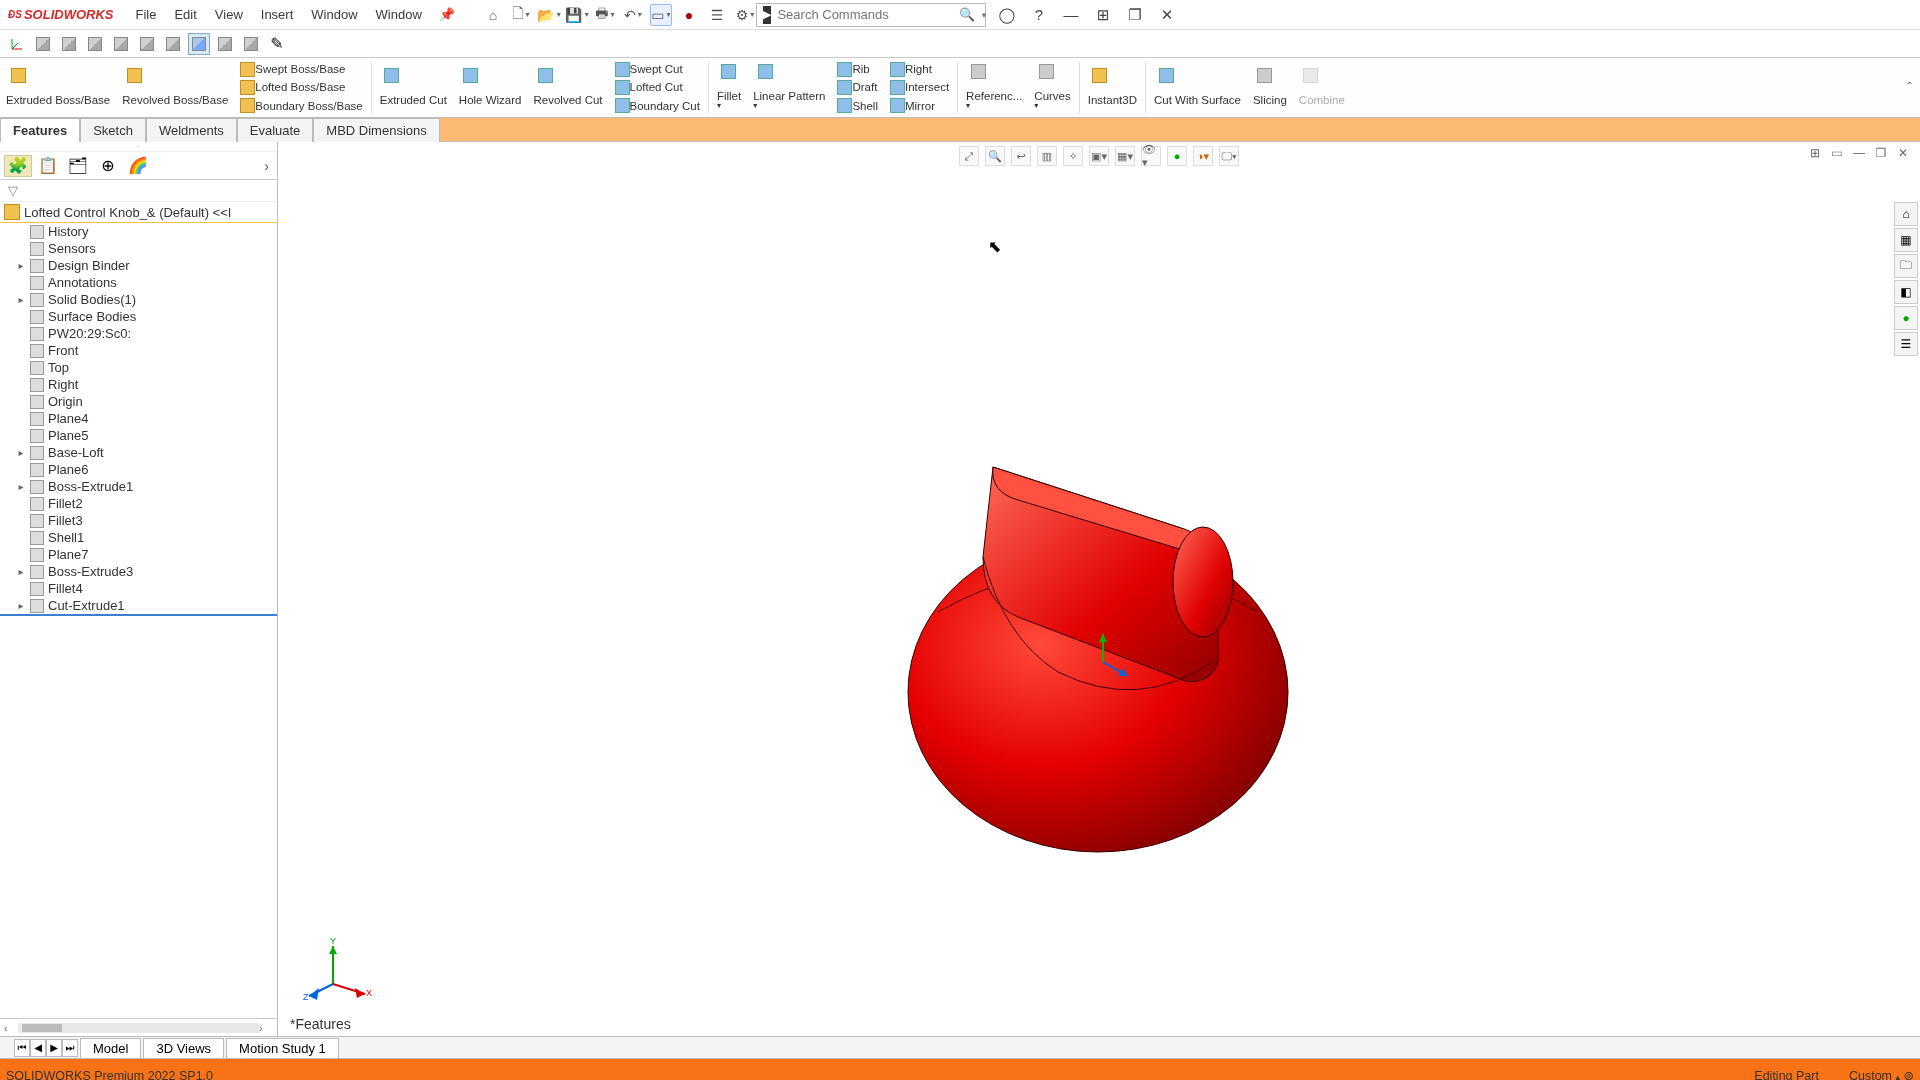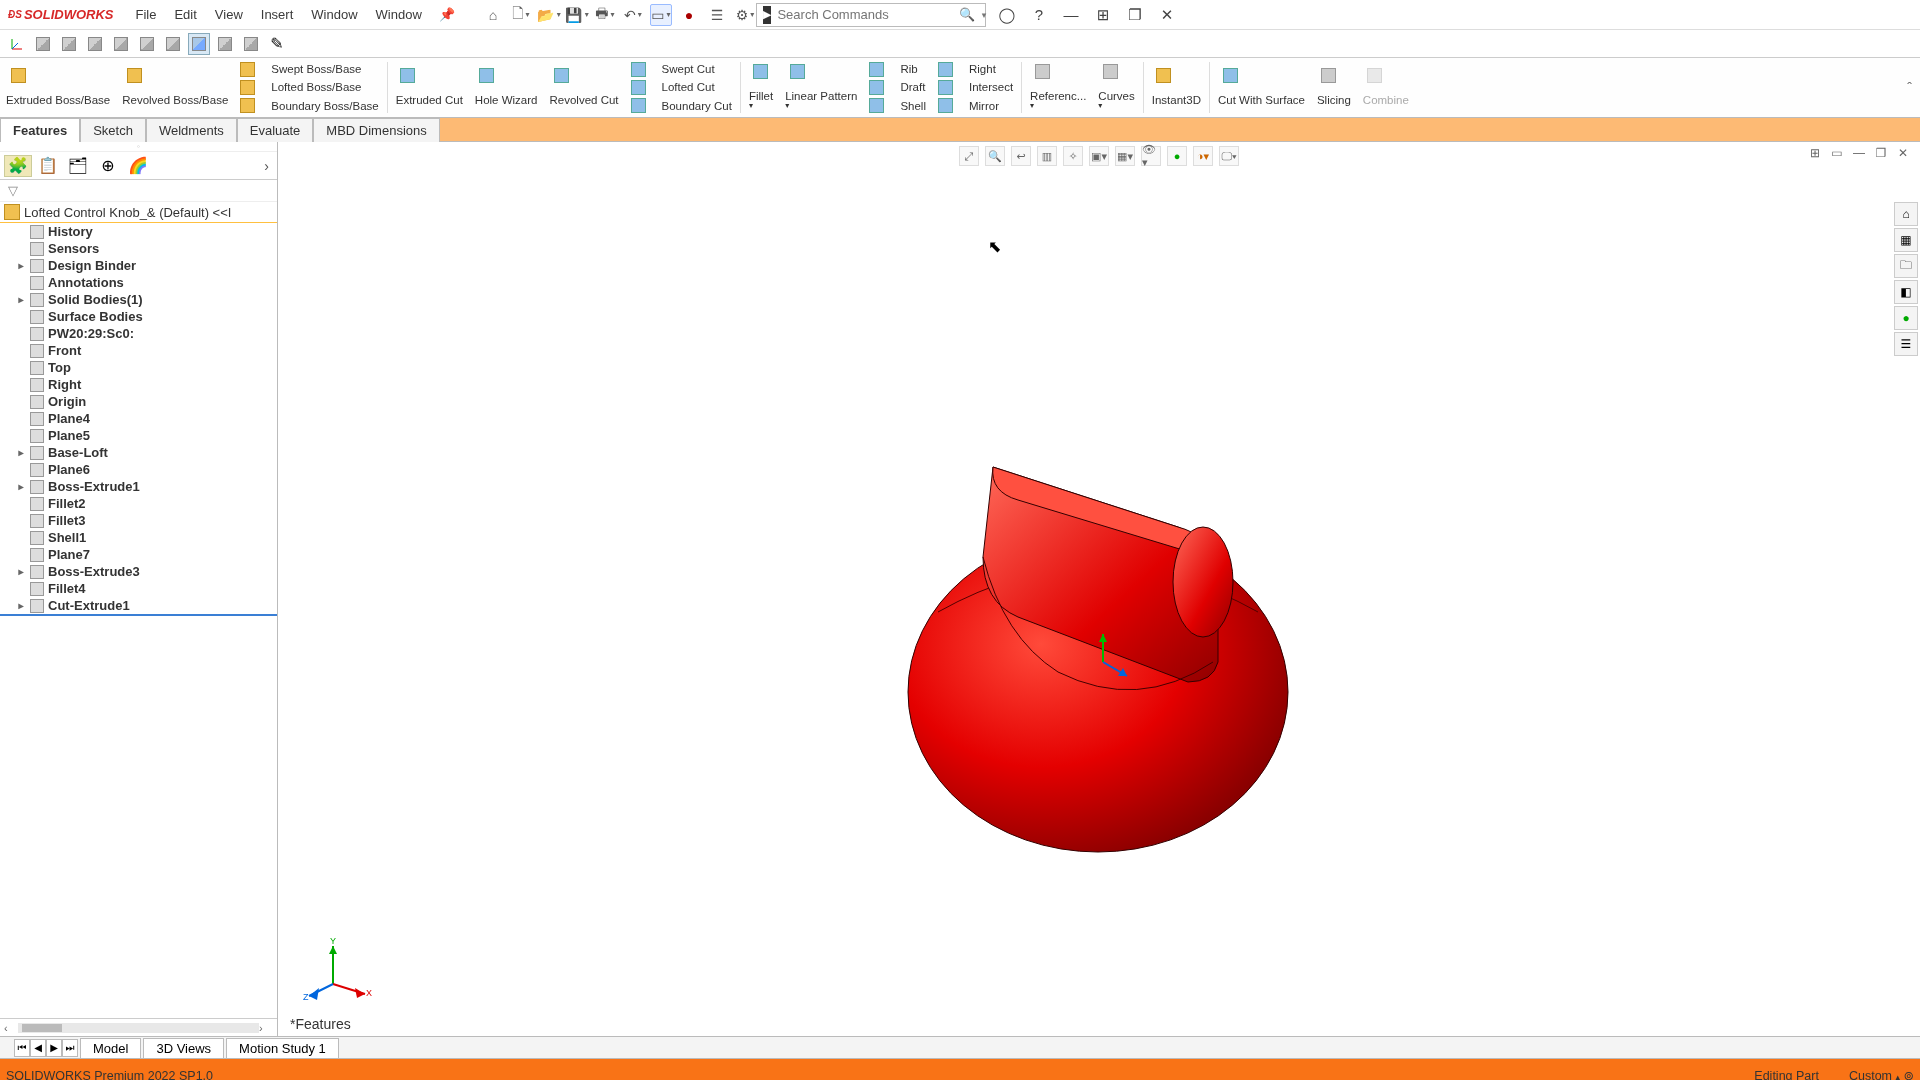--- a/index.html
+++ b/index.html
@@ -29,21 +29,21 @@
 .viewbar .vbtn.active { background: #d8e8f5; border: 1px solid #8ab; }
 .cube { width: 14px; height: 14px; background: linear-gradient(135deg, #d0d0d0 50%, #a8a8a8 50%); border: 1px solid #888; }
 .cube.blue { background: linear-gradient(135deg, #a8c8e8 50%, #7af 50%); }
 
 
 .ribbon { height: 60px; border-bottom: 1px solid #bbb; display: flex; align-items: stretch; background: #fefefe; position: relative; }
 .rgrp-big { display: flex; flex-direction: column; align-items: flex-start; justify-content: center; padding: 2px 6px; font-size: 11.5px; color: #333; text-align: center; line-height: 1.1; border-right: none; }
 .rgrp-big .ric { width: 24px; height: 24px; margin-bottom: 2px; }
 .rgrp-big.disabled { color: #aaa; }
 .rgrp-col { display: flex; flex-direction: column; justify-content: space-around; padding: 2px 6px; font-size: 11.5px; }
-.rgrp-col .rrow { display: flex; align-items: center; gap: 16px; color: #333; white-space: nowrap; }
+.rgrp-col .rrow { display: flex; align-items: center; gap: 0; color: #333; white-space: nowrap; }
 .rsep { width: 1px; background: #ddd; margin: 4px 2px; }
 .rcollapse { position: absolute; right: 8px; top: 50%; transform: translateY(-50%); font-size: 14px; color: #666; }
 .sic-sm { width: 15px; height: 15px; display: inline-block; background: #f0c050; border: 1px solid #c09020; }
 .sic-sm.blue { background: #8fbfe8; border-color: #5a9; }
 .sic-sm.gray { background: #ccc; border-color: #999; }
 
 
 .rtabs-row { height: 24px; border-bottom: 1px solid #bbb; display: flex; align-items: flex-end; background: #fdba74; }
 .rtab { padding: 4px 12px; font-size: 13px; border: 1px solid #bbb; border-bottom: none; margin-bottom: -1px; background: #f4f4f4; color: #333; }
 .rtab.active { background: #fff; font-weight: bold; border-top: 1px solid #bbb; }
@@ -53,21 +53,21 @@
 
 
 .tree-panel { width: 278px; border-right: 1px solid #bbb; display: flex; flex-direction: column; background: #fff; position: relative; }
 .tree-tabs { height: 28px; border-bottom: 1px solid #ccc; display: flex; align-items: center; gap: 2px; padding-left: 4px; }
 .tree-tabs .tt { width: 28px; height: 22px; display: flex; align-items: center; justify-content: center; border: 1px solid transparent; }
 .tree-tabs .tt.active { background: #f0e8b8; border: 1px solid #cc9; }
 .tree-tabs .arrow { margin-left: auto; margin-right: 8px; font-size: 14px; color: #555; }
 .tree-filter { height: 22px; border-bottom: 1px solid #eee; display: flex; align-items: center; padding-left: 8px; color: #888; font-size: 13px; }
 .tree-root { padding: 2px 0 2px 4px; border-bottom: 1px solid #ffc040; background: linear-gradient(#fff,#fff); font-size: 13px; color: #333; display: flex; align-items: center; gap: 4px; }
 .tree-root::before { content: ""; width: 14px; height: 14px; background: #f0c050; border: 1px solid #c09020; display: inline-block; }
-.tree-list { flex: 1; overflow: auto; font-size: 13px; font-weight: bold; }
+.tree-list { flex: 1; overflow: auto; font-size: 13px; }
 .tree-item { display: flex; align-items: center; gap: 4px; padding: 1px 0 1px 16px; color: #333; white-space: nowrap; }
 .tree-item .exp { width: 10px; text-align: center; color: #666; font-size: 10px; }
 .tree-item .ti-icon { width: 14px; height: 14px; border: 1px solid #999; background: #ddd; flex-shrink: 0; }
 .tree-item.last-sel { border-bottom: 2px solid #3a7fd5; }
 .tree-hscroll { height: 18px; border-top: 1px solid #ccc; display: flex; align-items: center; font-size: 11px; color: #666; padding: 0 4px; }
 .tree-hscroll .arrow { width: 14px; }
 .tree-hscroll .thumb { flex: 1; height: 10px; background: #e8e8e8; position: relative; }
 .tree-hscroll .thumb::after { content: ""; position: absolute; left: 4px; top: 1px; width: 40px; height: 8px; background: #bbb; }
 
 

